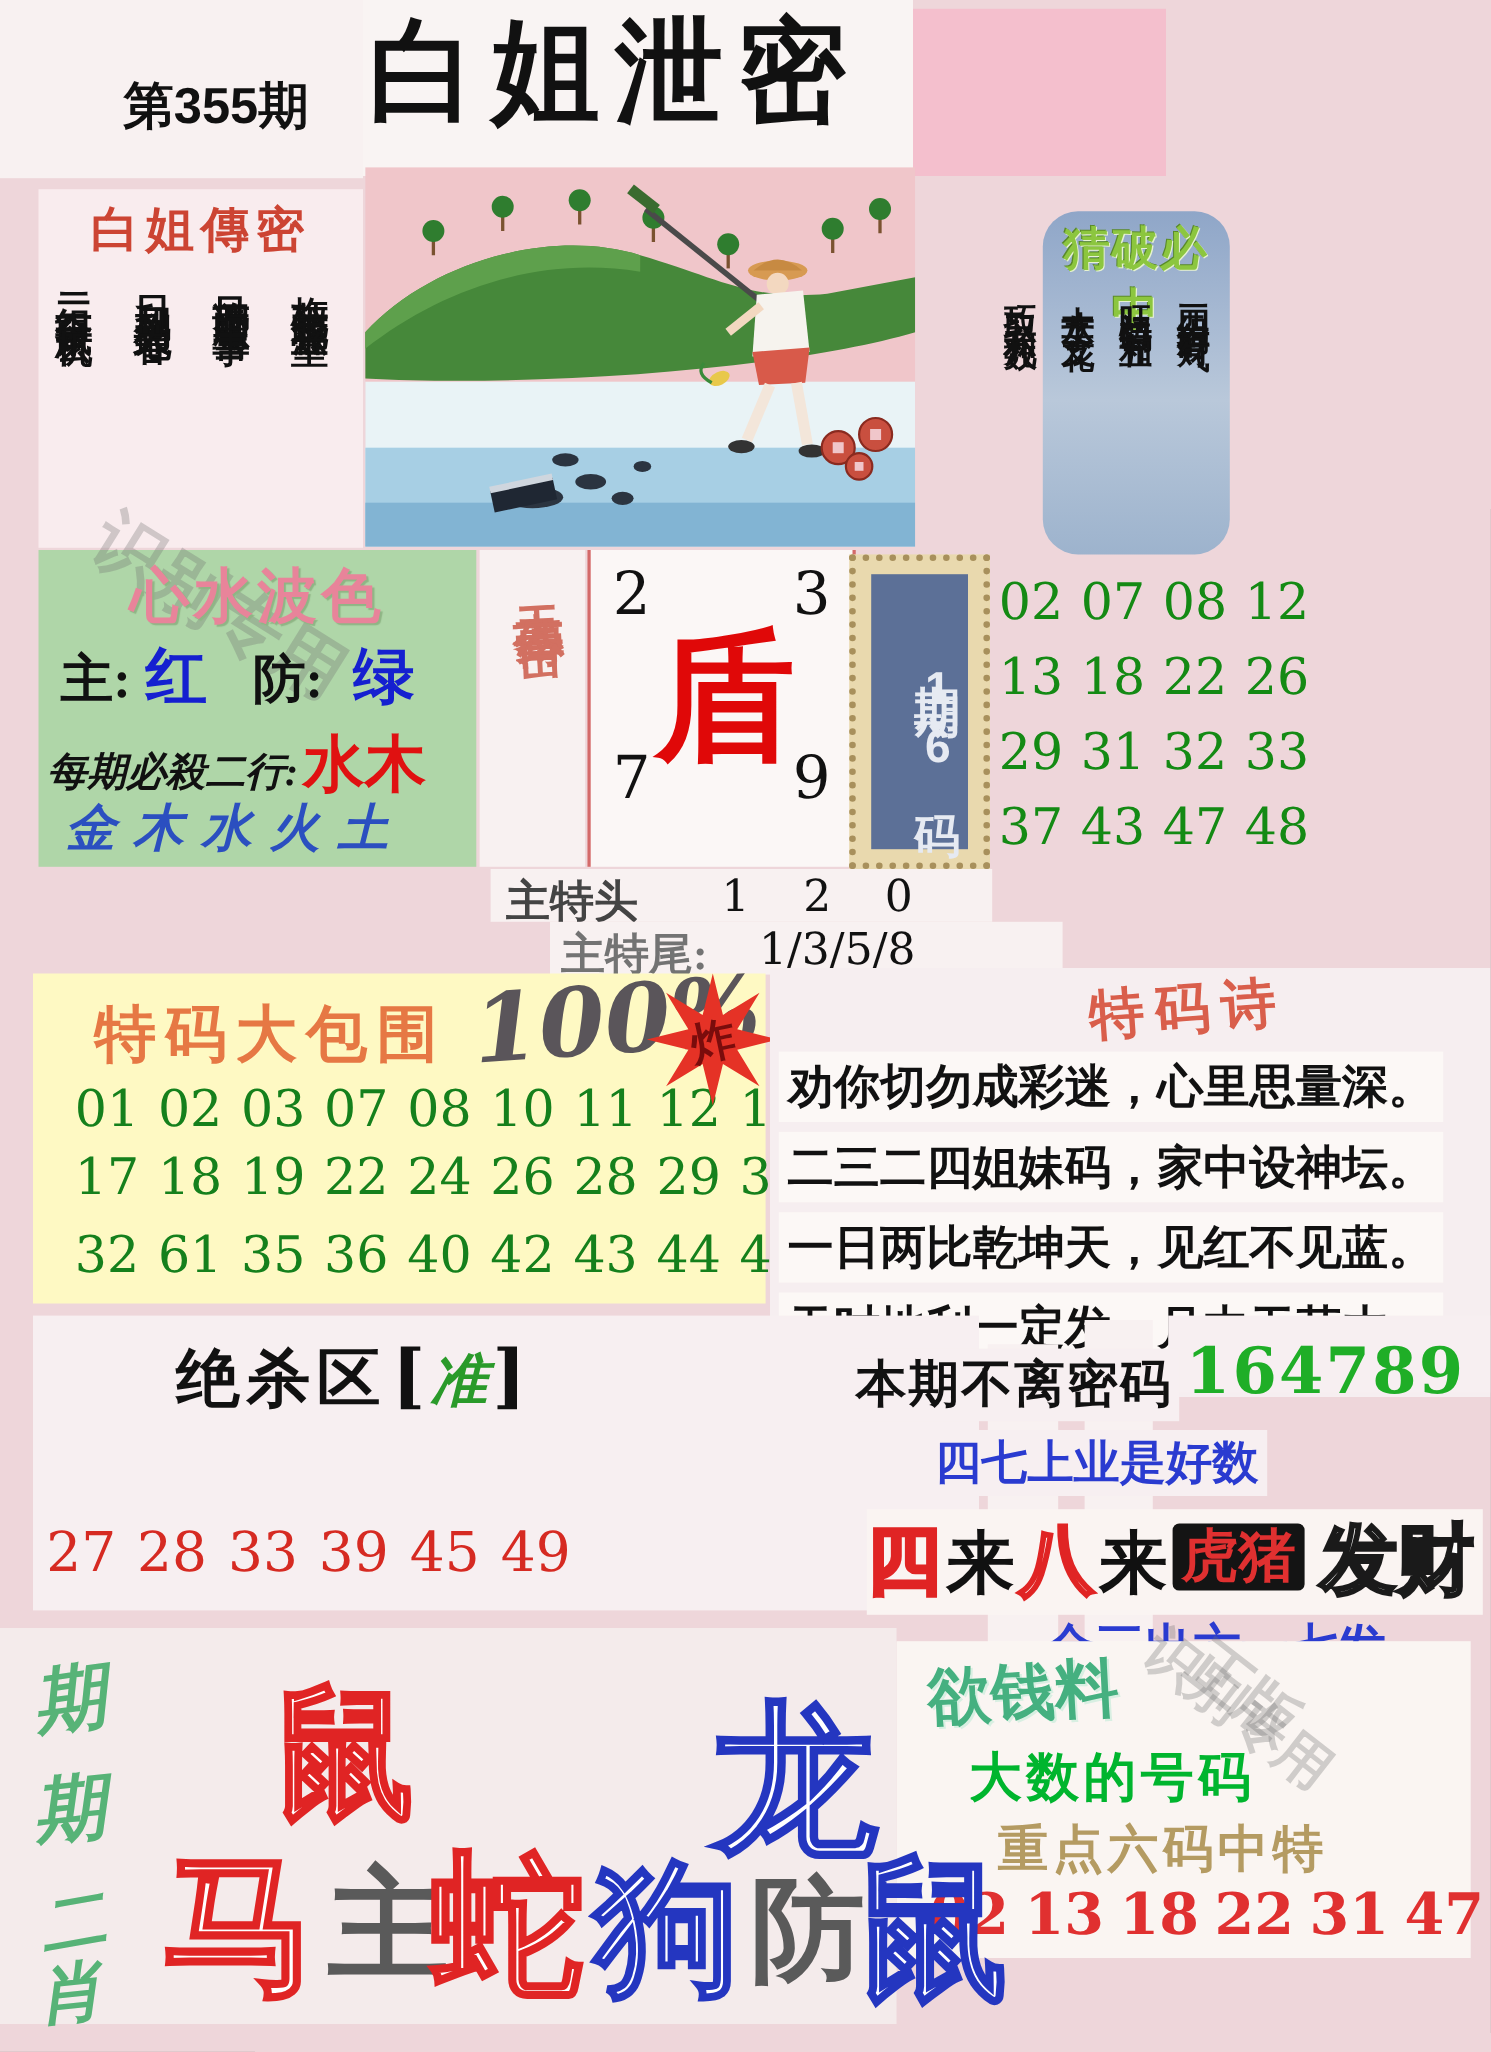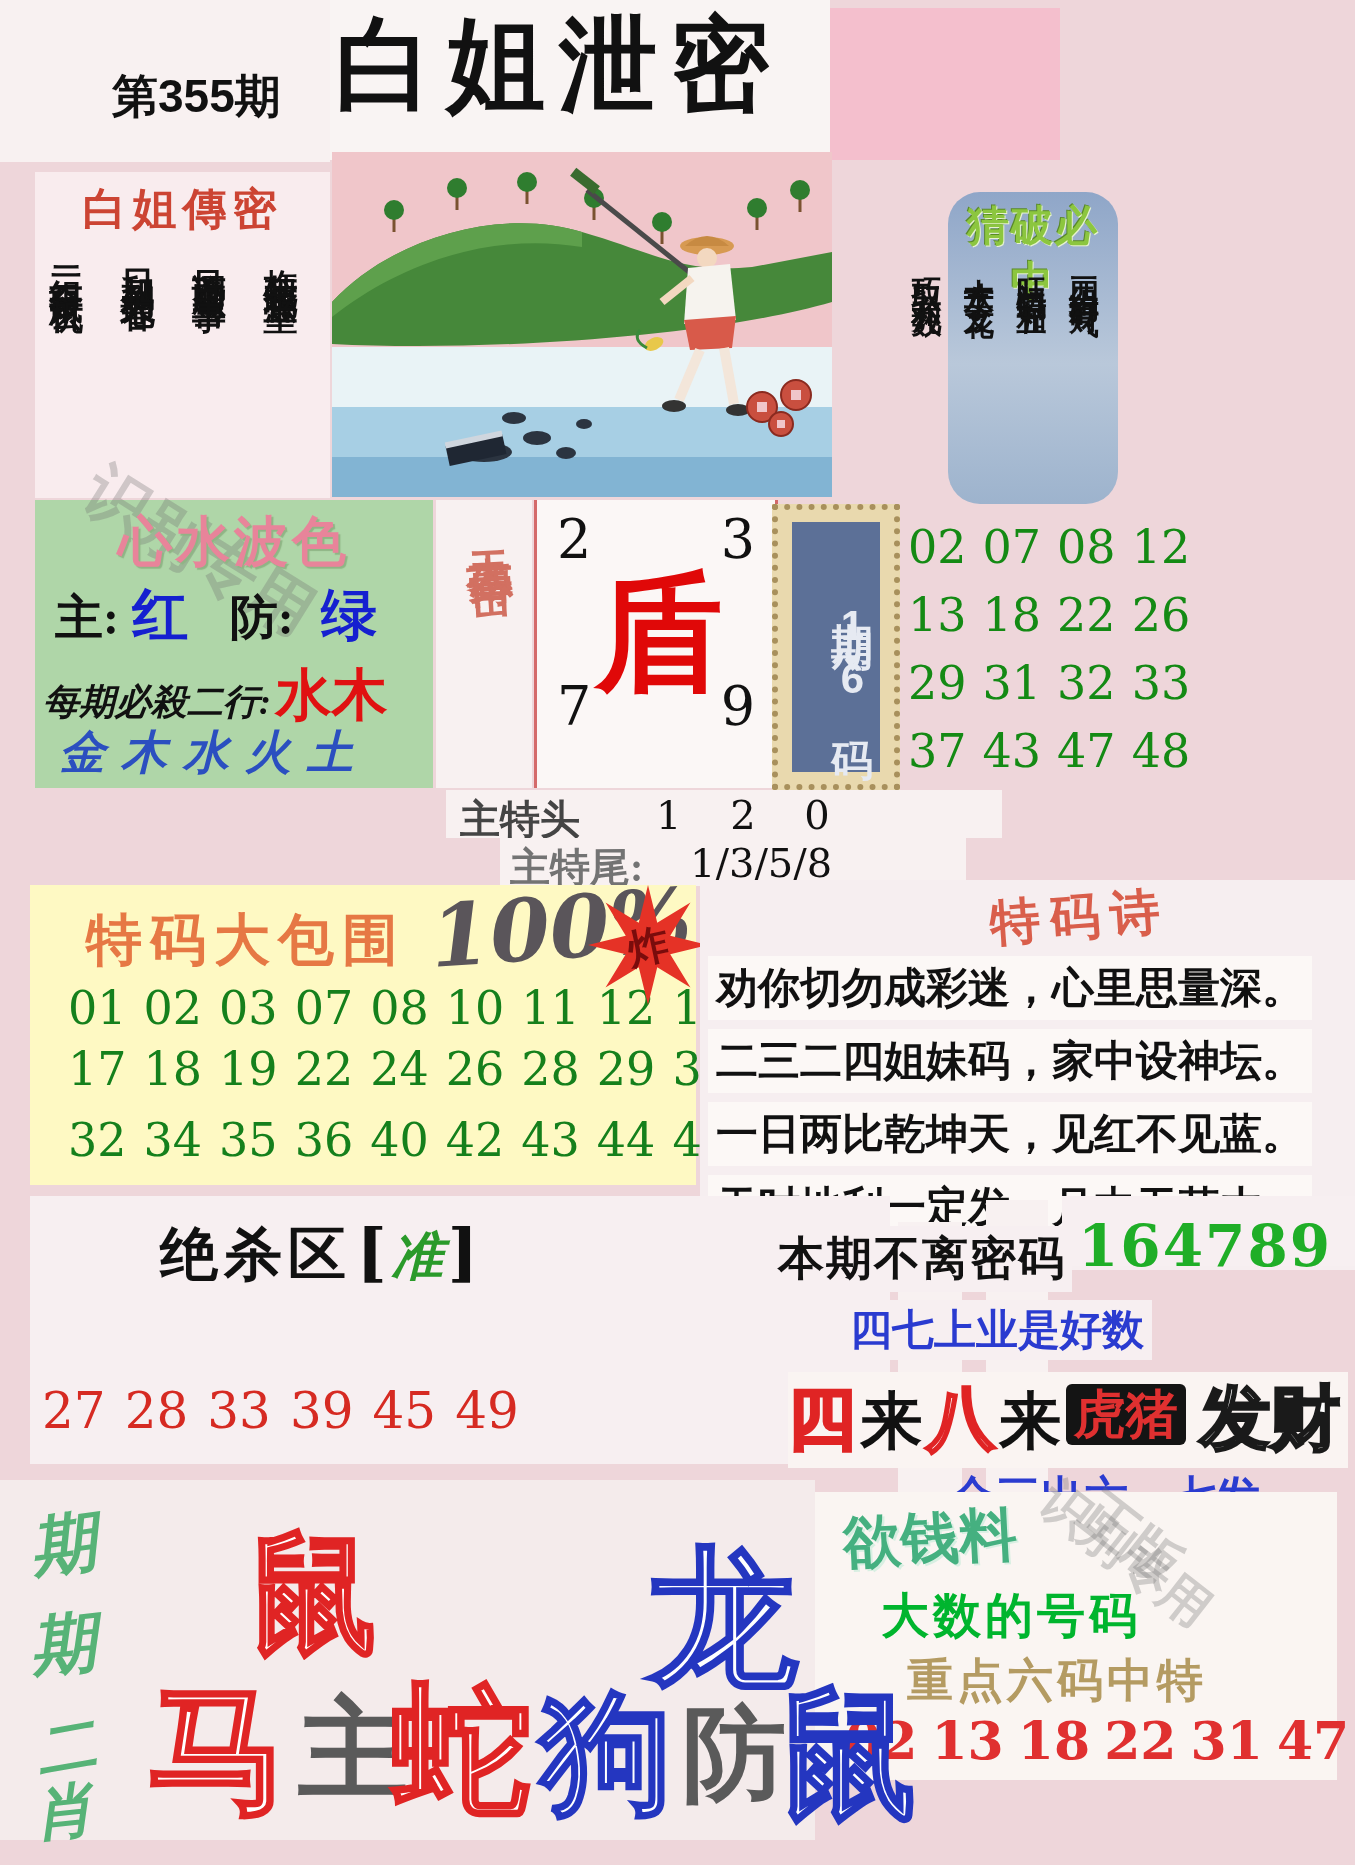--- a/index.html
+++ b/index.html
@@ -140,21 +140,21 @@
   </div>
 
   <div class="abs" style="left:534px;top:500px;width:238px;height:288px;background:#fbf7f6;border-left:3px solid #d46a6a;border-right:3px solid #d46a6a;">
     <div class="abs serif" style="left:20px;top:8px;font-size:54px;">2</div>
     <div class="abs serif" style="right:20px;top:8px;font-size:54px;">3</div>
     <div class="abs serif" style="left:20px;bottom:50px;font-size:54px;">7</div>
     <div class="abs serif" style="right:20px;bottom:50px;font-size:54px;">9</div>
     <div class="abs kai" style="left:58px;top:48px;font-size:128px;font-weight:bold;color:#e00808;">盾</div>
   </div>
 
-  <div class="abs paper" style="left:446px;top:790px;width:556px;height:48px;">
+  <div class="abs paper" style="left:446px;top:790px;width:456px;height:48px;">
     <span class="kai" style="position:absolute;left:14px;top:2px;font-size:40px;color:#444;font-weight:bold;">主特头</span>
     <span class="serif" style="position:absolute;left:210px;top:2px;font-size:40px;letter-spacing:18px;">1 2 0</span>
   </div>
   <div class="abs paper" style="left:500px;top:838px;width:466px;height:48px;">
     <span class="kai" style="position:absolute;left:10px;top:2px;font-size:40px;color:#737373;font-weight:bold;">主特尾:</span>
     <span class="serif" style="position:absolute;left:190px;top:2px;font-size:40px;">1/3/5/8</span>
   </div>
 
   <div class="abs" style="left:772px;top:504px;width:128px;height:286px;background:#e9d9ae;border:6px dotted #a8905c;box-sizing:border-box;">
     <div class="abs" style="left:14px;top:12px;right:14px;bottom:12px;background:#5c7097;">
@@ -167,21 +167,21 @@
     <div style="height:68px;"><span class="n-green16">13</span><span class="n-green16">18</span><span class="n-green16">22</span><span class="n-green16">26</span></div>
     <div style="height:68px;"><span class="n-green16">29</span><span class="n-green16">31</span><span class="n-green16">32</span><span class="n-green16">33</span></div>
     <div style="height:68px;"><span class="n-green16">37</span><span class="n-green16">43</span><span class="n-green16">47</span><span class="n-green16">48</span></div>
   </div>
 
   <div class="abs" style="left:30px;top:885px;width:666px;height:300px;background:#fef9c3;">
     <div class="abs kai" style="left:56px;top:18px;font-size:56px;font-weight:bold;color:#e2622f;letter-spacing:8px;opacity:.85;">特码大包围</div>
     <div class="abs serif" style="left:400px;top:-8px;font-size:86px;font-weight:bold;color:#5a555a;font-style:italic;transform:rotate(-4deg);">100%</div>
     <div class="abs" style="left:38px;top:96px;width:640px;"><span class="n-wrap">01</span><span class="n-wrap">02</span><span class="n-wrap">03</span><span class="n-wrap">07</span><span class="n-wrap">08</span><span class="n-wrap">10</span><span class="n-wrap">11</span><span class="n-wrap">12</span><span class="n-wrap">13</span><span class="n-wrap">16</span></div>
     <div class="abs" style="left:38px;top:157px;width:640px;"><span class="n-wrap">17</span><span class="n-wrap">18</span><span class="n-wrap">19</span><span class="n-wrap">22</span><span class="n-wrap">24</span><span class="n-wrap">26</span><span class="n-wrap">28</span><span class="n-wrap">29</span><span class="n-wrap">30</span><span class="n-wrap">31</span></div>
-    <div class="abs" style="left:38px;top:228px;width:640px;"><span class="n-wrap">32</span><span class="n-wrap">34</span><span class="n-wrap">35</span><span class="n-wrap">36</span><span class="n-wrap">40</span><span class="n-wrap">42</span><span class="n-wrap">43</span><span class="n-wrap">44</span><span class="n-wrap">47</span><span class="n-wrap">48</span></div>
+    <div class="abs" style="left:38px;top:228px;width:640px;"><span class="n-wrap">32</span><span class="n-wrap">61</span><span class="n-wrap">35</span><span class="n-wrap">36</span><span class="n-wrap">40</span><span class="n-wrap">42</span><span class="n-wrap">43</span><span class="n-wrap">44</span><span class="n-wrap">47</span><span class="n-wrap">48</span></div>
   </div>
 
   <div class="abs" style="left:588px;top:880px;width:120px;height:130px;">
     <svg width="120" height="130" viewBox="0 0 100 100">
       <polygon points="100,50 68.5,57.7 85.4,85.4 57.7,68.5 50,100 42.3,68.5 14.6,85.4 31.5,57.7 0,50 31.5,42.3 14.6,14.6 42.3,31.5 50,0 57.7,31.5 85.4,14.6 68.5,42.3" fill="#e53226"></polygon>
       <text x="50" y="63" text-anchor="middle" font-size="34" fill="#7a0c0c" font-weight="bold" transform="rotate(-12 50 50)">炸</text>
     </svg>
   </div>
 
   <div class="abs" style="left:700px;top:880px;width:655px;height:390px;background:#f6eef0;">

